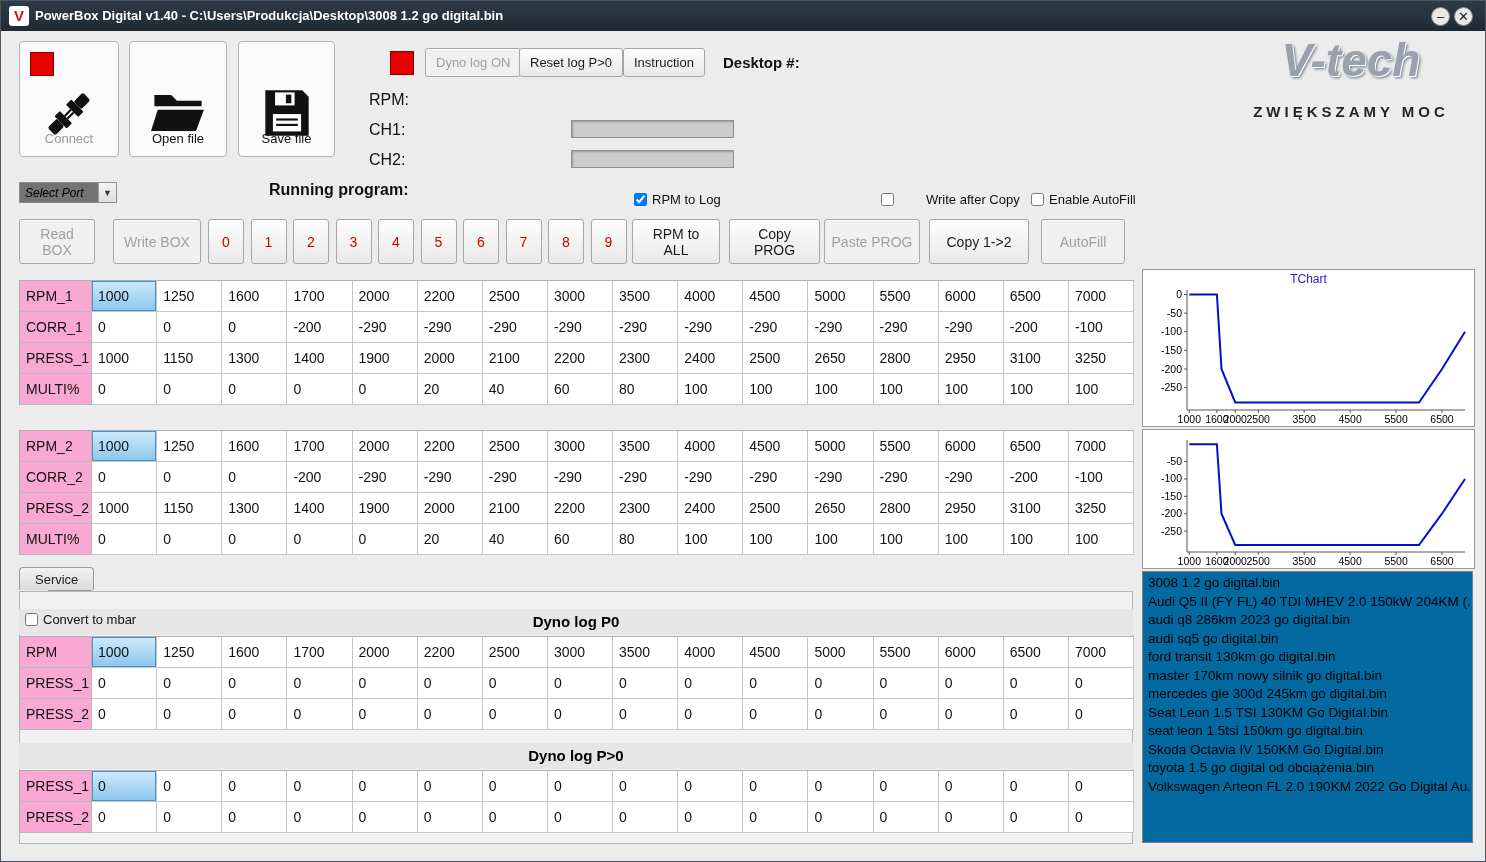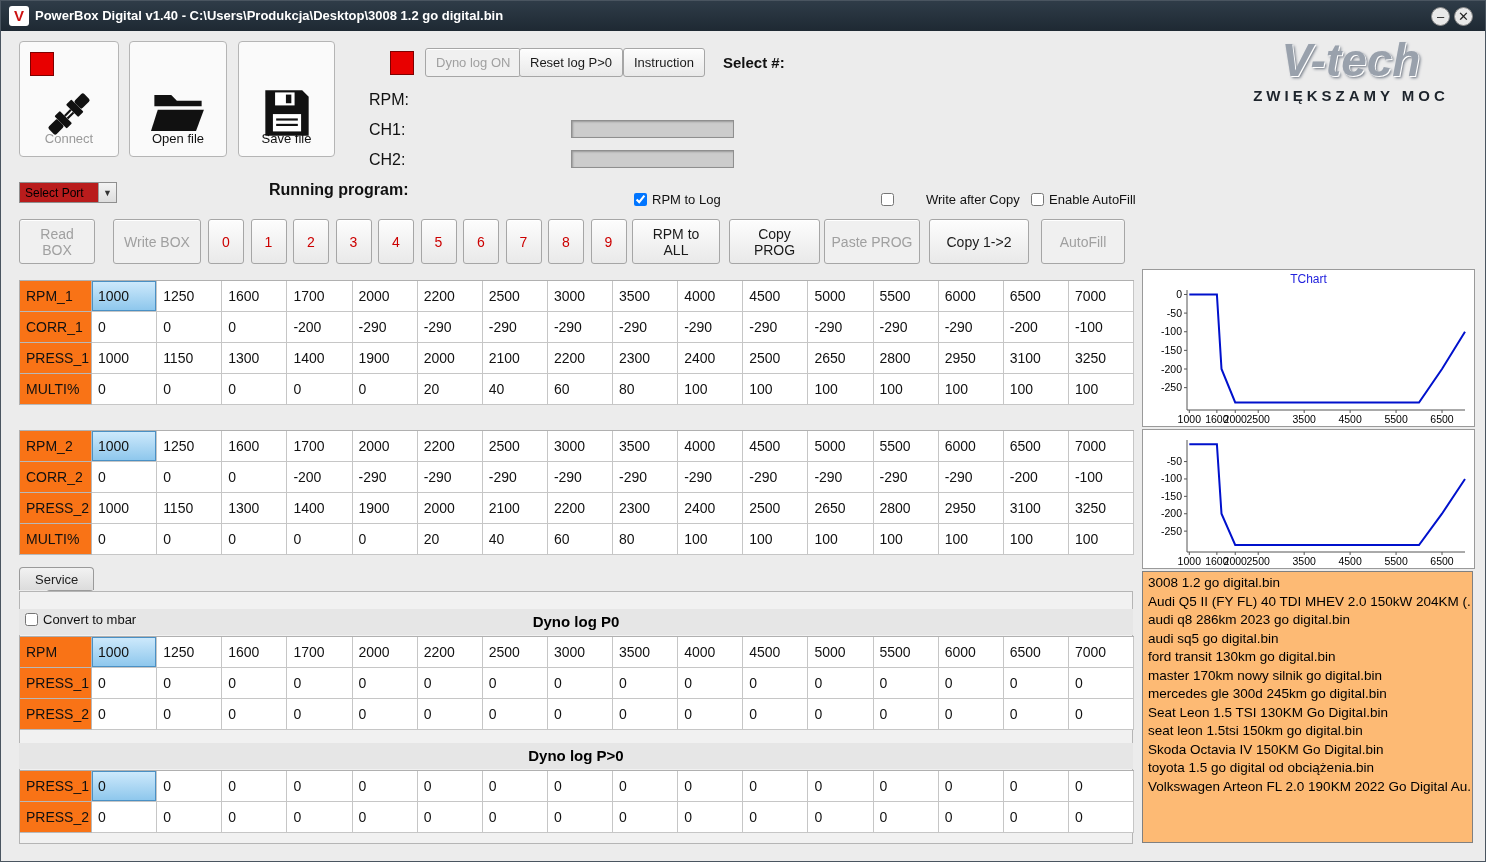--- a/index.html
+++ b/index.html
@@ -20,46 +20,46 @@
   .bigbtn .bicon{position:absolute;left:50%;top:46px;transform:translateX(-50%);}
   .bigbtn .blabel{position:absolute;left:0;right:0;bottom:10px;text-align:center;font-size:13px;color:#111;}
   .bigbtn .blabel.gray{color:#9a9a9a;}
   .led2{position:absolute;left:389px;top:50px;width:22px;height:22px;background:#e80000;border:1px solid #7e0000;}
   .smallbtn{position:absolute;top:47px;height:29px;padding:0 10px;font-size:13px;}
   .lbl{position:absolute;font-size:15px;color:#111;}
   .pbar{position:absolute;width:161px;height:16px;background:#cccccc;border:1px solid #8f8f8f;box-shadow:inset 1px 1px 2px rgba(0,0,0,.25);}
   .cb{position:absolute;display:flex;align-items:center;gap:5px;font-size:13px;color:#111;}
   .cb input{width:13px;height:13px;margin:0;}
   
-  .selport{position:absolute;left:18px;top:181px;width:98px;height:21px;background:#b91c1c;border:1px solid #8f8f8f;font-size:12px;display:flex;align-items:center;box-sizing:border-box;cursor:pointer;}
+  .selport{position:absolute;left:18px;top:181px;width:98px;height:21px;background:#737373;border:1px solid #8f8f8f;font-size:12px;display:flex;align-items:center;box-sizing:border-box;cursor:pointer;font-style:italic;}
   .selport .sp-text{flex:1;padding-left:5px;}
   .selport .sp-arrow{width:17px;height:100%;background:linear-gradient(#f4f4f4,#ddd);border-left:1px solid #9f9f9f;font-size:9px;display:flex;align-items:center;justify-content:center;color:#333;}
   
   .actrow .btn{position:absolute;top:218px;height:45px;font-size:14px;}
   .digits{position:absolute;left:207px;top:218px;display:flex;gap:6.5px;}
   .digit{width:36px;height:45px;font-size:20px;color:#cc0000;position:static !important;}
   
   .ptable{position:absolute;left:18px;width:1114px;border-top:1px solid #b0b0b0;border-left:1px solid #b0b0b0;}
   .trow{display:grid;grid-template-columns:72px repeat(16,1fr);grid-auto-rows:31px;}
-  .tlab{background:#f97316;border-right:1px solid #b8b8b8;border-bottom:1px solid #b8b8b8;display:flex;align-items:center;padding-left:6px;font-size:14px;color:#111;}
+  .tlab{background:#f9a8d4;border-right:1px solid #b8b8b8;border-bottom:1px solid #b8b8b8;display:flex;align-items:center;padding-left:6px;font-size:14px;color:#111;}
   .tcell{background:#fff;border-right:1px solid #c6c6c6;border-bottom:1px solid #c6c6c6;display:flex;align-items:center;padding-left:6px;font-size:14px;color:#111;cursor:cell;}
   .tcell.sel{background:linear-gradient(#cfeafc,#8cc6ec);box-shadow:inset 0 0 0 1px #4a90c4;}
   
   .tabbar{position:absolute;left:18px;top:566px;height:25px;display:flex;align-items:flex-end;flex-direction:column;}
   .tab{padding:4px 15px 3px 15px;font-size:13px;color:#222;background:linear-gradient(#f2f2f2,#dcdcdc);border:1px solid #9a9a9a;border-bottom:none;border-radius:4px 4px 0 0;margin-right:2px;cursor:pointer;}
   .tab.active{background:#a3a3a3;padding-top:6px;position:relative;z-index:2;}
   .panel{position:absolute;left:18px;top:590px;width:1114px;height:253px;background:#f1f1f1;border:1px solid #b5b5b5;box-sizing:border-box;}
   .dynohead{position:absolute;left:18px;width:1114px;height:26px;background:#e6e6e6;text-align:center;font-size:15px;font-weight:bold;color:#000;line-height:26px;}
   
   .chart{position:absolute;left:1141px;background:#fff;border:1px solid #9a9a9a;}
-  .filelist{position:absolute;left:1141px;top:570px;width:331px;height:272px;background:#fdba74;border:1px solid #808080;box-sizing:border-box;overflow:hidden;padding:2px 0;}
+  .filelist{position:absolute;left:1141px;top:570px;width:331px;height:272px;background:#0369a1;border:1px solid #808080;box-sizing:border-box;overflow:hidden;padding:2px 0;}
   .file-item{font-size:13.5px;color:#000;padding:1px 5px;line-height:16.5px;white-space:nowrap;cursor:pointer;}
   .brand{position:absolute;right:14px;top:36px;text-align:center;width:240px;}
   .brand-name{font-style:italic;font-weight:800;font-size:46px;color:#99a1ac;text-shadow:1px 1px 0 #fff,2px 2px 3px #6c7480;line-height:1;}
-  .brand-tag{font-size:15px;font-weight:bold;letter-spacing:4px;color:#1d242c;margin-top:4px;}
+  .brand-tag{font-size:15px;font-weight:bold;letter-spacing:4px;color:#1d242c;margin-top:20px;}
 </style>
 </head>
 <body>
 
 <div id="app">
 
   <div class="titlebar">
     <div class="win-icon"><span>V</span></div>
     <div class="win-title">PowerBox Digital v1.40 - C:\Users\Produkcja\Desktop\3008 1.2 go digital.bin</div>
     <div class="win-btn min"><span>–</span></div>
@@ -98,21 +98,21 @@
       <rect fill="#111" x="14" y="28" width="20" height="2"></rect>
       <rect fill="#111" x="14" y="33" width="20" height="2"></rect>
     </svg>
     <span class="blabel">Save file</span>
   </button>
 
   <span class="led2"></span>
   <button class="btn smallbtn disabled" style="left:424px;">Dyno log ON</button>
   <button class="btn smallbtn" style="left:518px;">Reset log P&gt;0</button>
   <button class="btn smallbtn" style="left:622px;">Instruction</button>
-  <span class="lbl" style="left:722px;top:53px;font-weight:bold;">Select #:</span>
+  <span class="lbl" style="left:722px;top:53px;font-weight:bold;">Desktop #:</span>
 
   <span class="lbl" style="left:368px;top:90px;font-size:16px;">RPM:</span>
   <span class="lbl" style="left:368px;top:120px;font-size:16px;">CH1:</span>
   <span class="lbl" style="left:368px;top:150px;font-size:16px;">CH2:</span>
   <div class="pbar" style="left:570px;top:119px;"></div>
   <div class="pbar" style="left:570px;top:149px;"></div>
   <span class="lbl" style="left:268px;top:180px;font-size:16px;font-weight:bold;">Running program:</span>
 
   <div class="selport">
     <span class="sp-text">Select Port</span>

